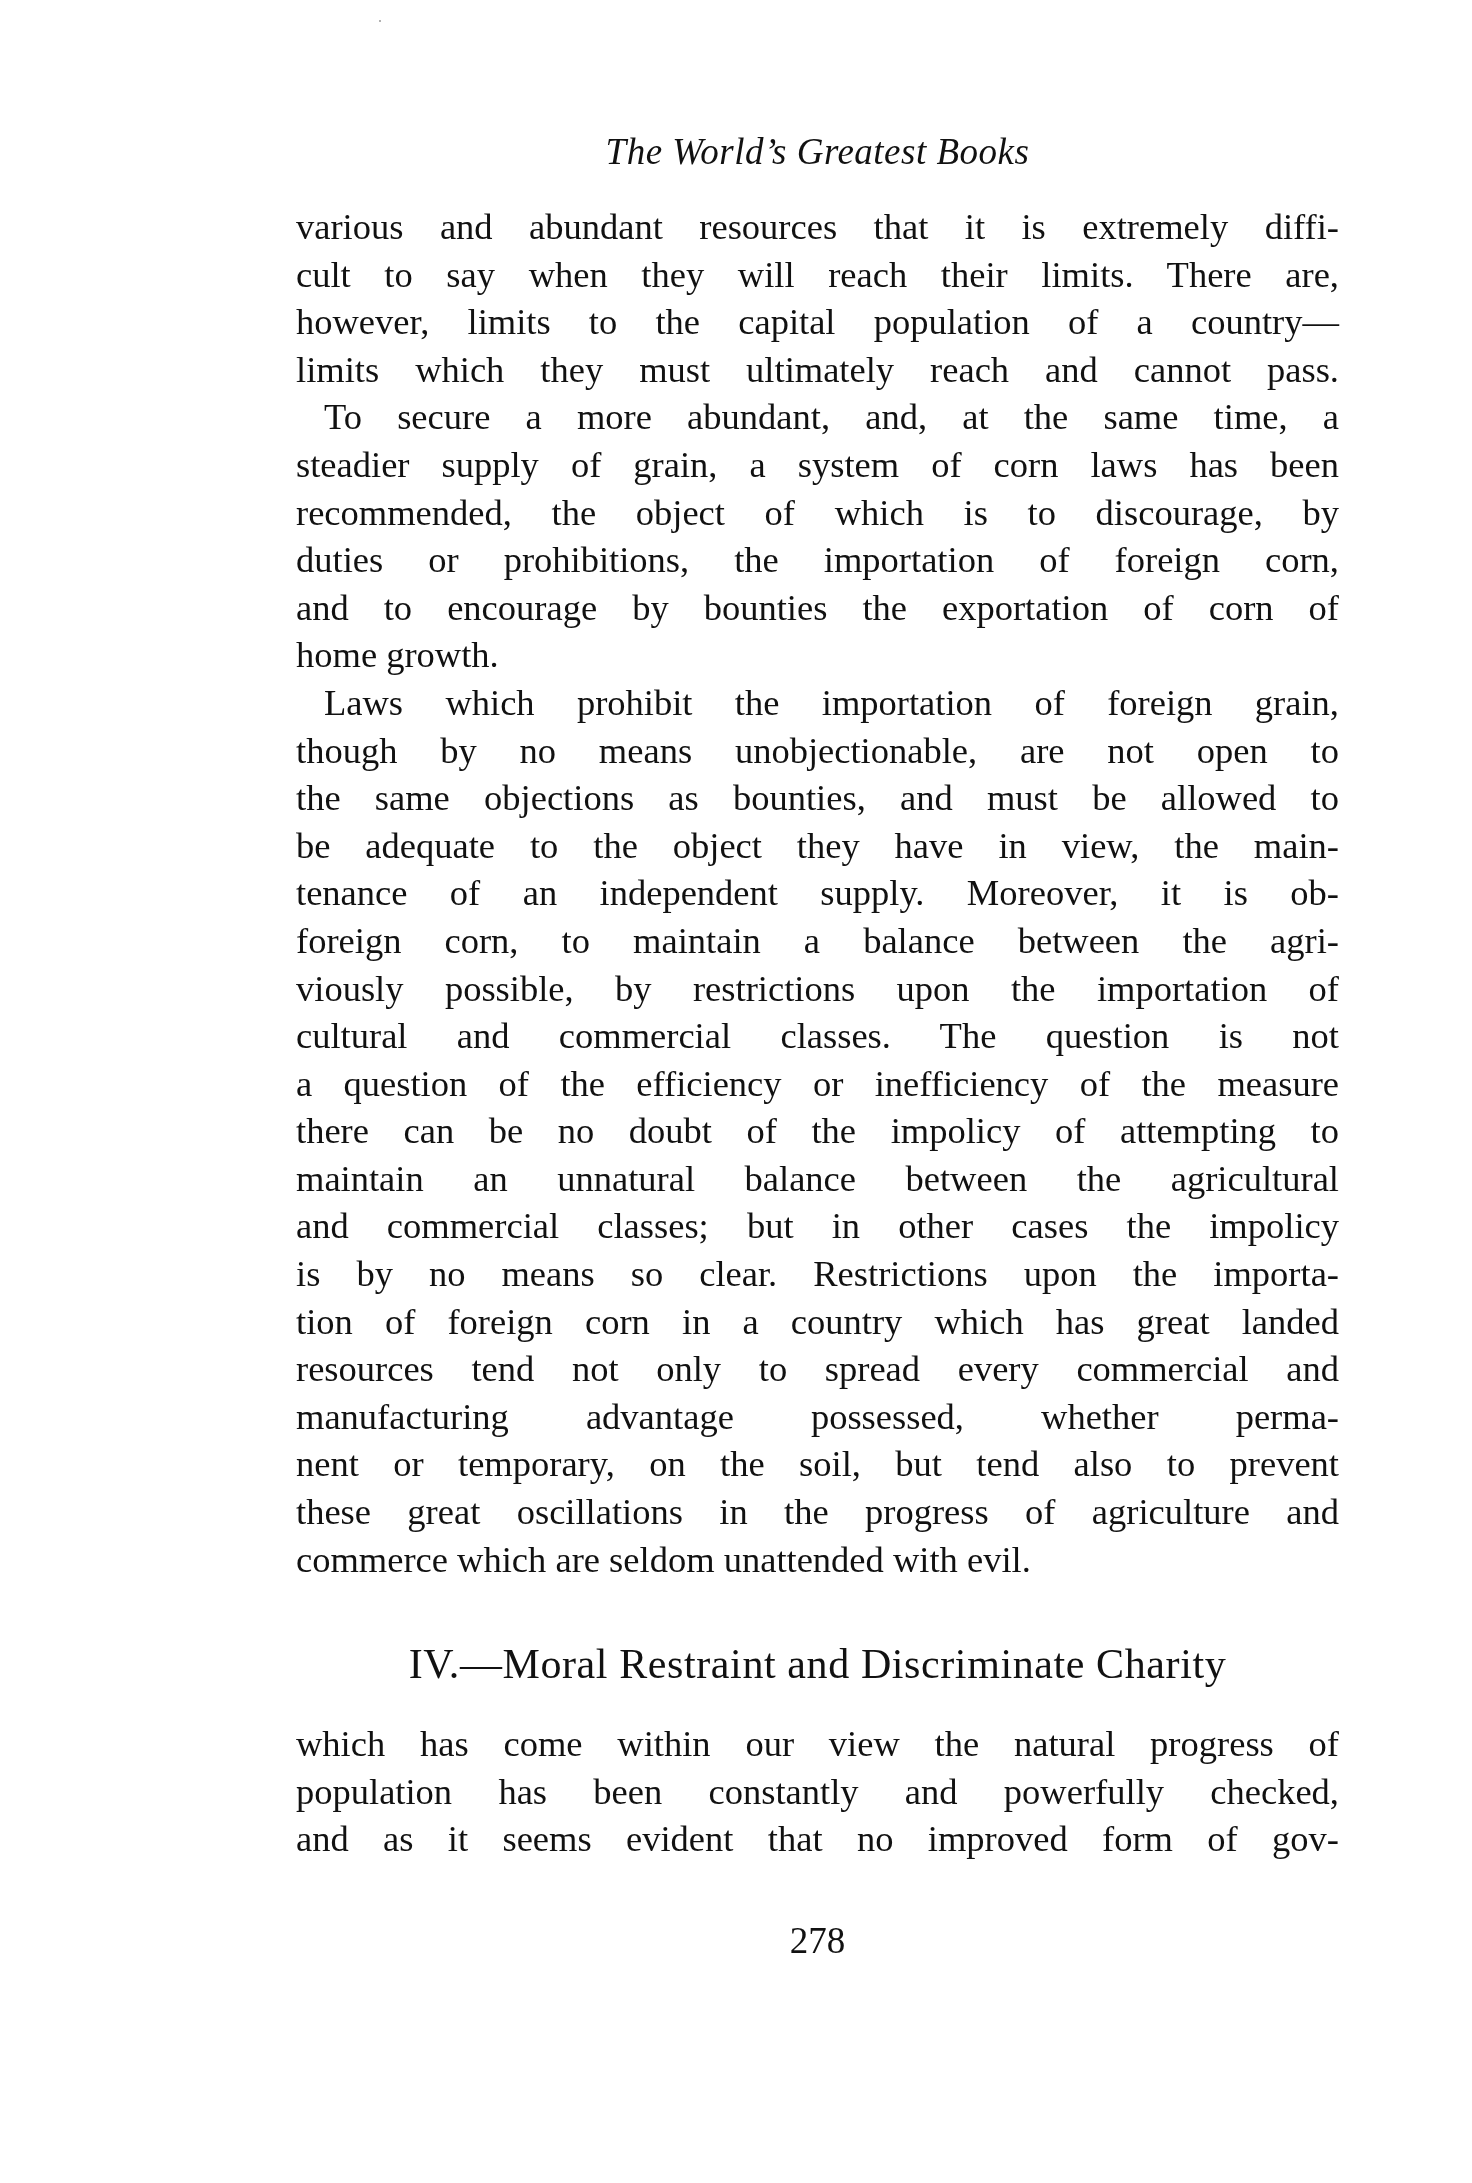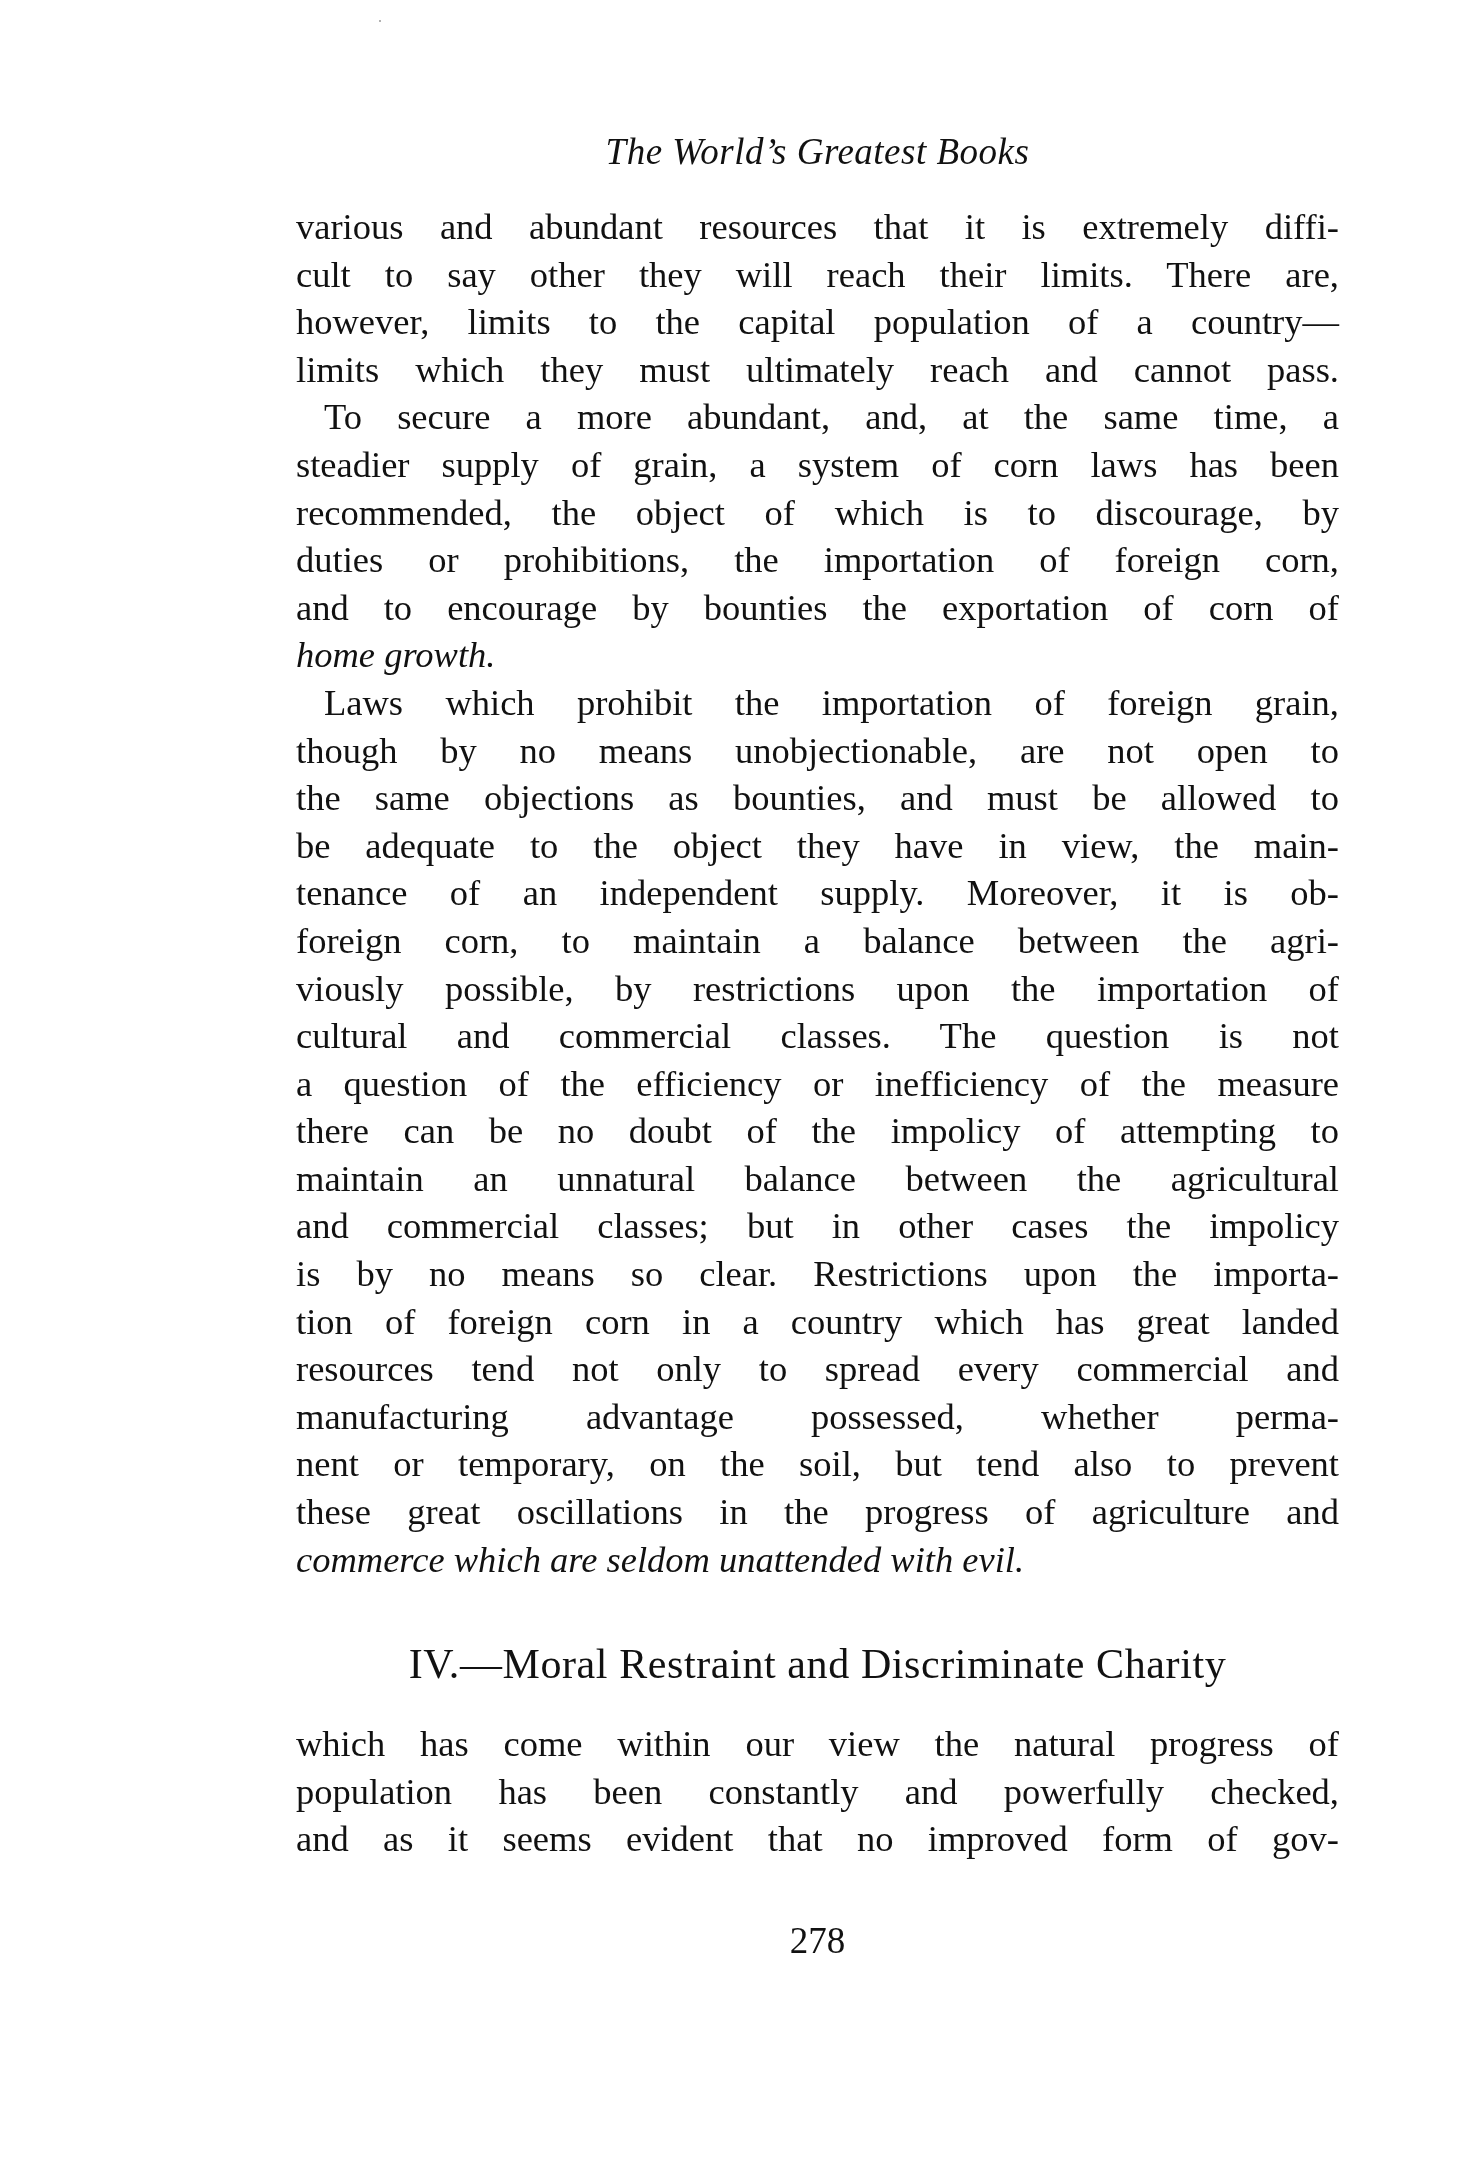--- a/index.html
+++ b/index.html
@@ -42,21 +42,20 @@
     }
     .text-block .line {
       display: block;
       white-space: nowrap;
       text-align: justify;
       text-align-last: justify;
       height: 47.6px;
     }
     .text-block .line.last {
       text-align-last: left;
-      font-style: italic;
     }
     .text-block .line.indent {
       padding-left: 28px;
     }
     #block-1 { top: 203px; }
     .section-heading {
       position: absolute;
       top: 1636px;
       left: 294px;
       width: 1043px;
@@ -89,21 +88,21 @@
 <div class="page">
 
   <span class="scan-speck" style="left:377px; top:20px;"></span>
 
   <div class="running-head">The World’s Greatest Books</div>
 
   <div class="text-block" id="block-1">
 
     <div>
       <span class="line">various and abundant resources that it is extremely diffi-</span>
-      <span class="line">cult to say other they will reach their limits.  There are,</span>
+      <span class="line">cult to say when they will reach their limits.  There are,</span>
       <span class="line">however, limits to the capital population of a country—</span>
       <span class="line">limits which they must ultimately reach and cannot pass.</span>
     </div>
 
     <div>
       <span class="line indent">To secure a more abundant, and, at the same time, a</span>
       <span class="line">steadier supply of grain, a system of corn laws has been</span>
       <span class="line">recommended, the object of which is to discourage, by</span>
       <span class="line">duties or prohibitions, the importation of foreign corn,</span>
       <span class="line">and to encourage by bounties the exportation of corn of</span>

